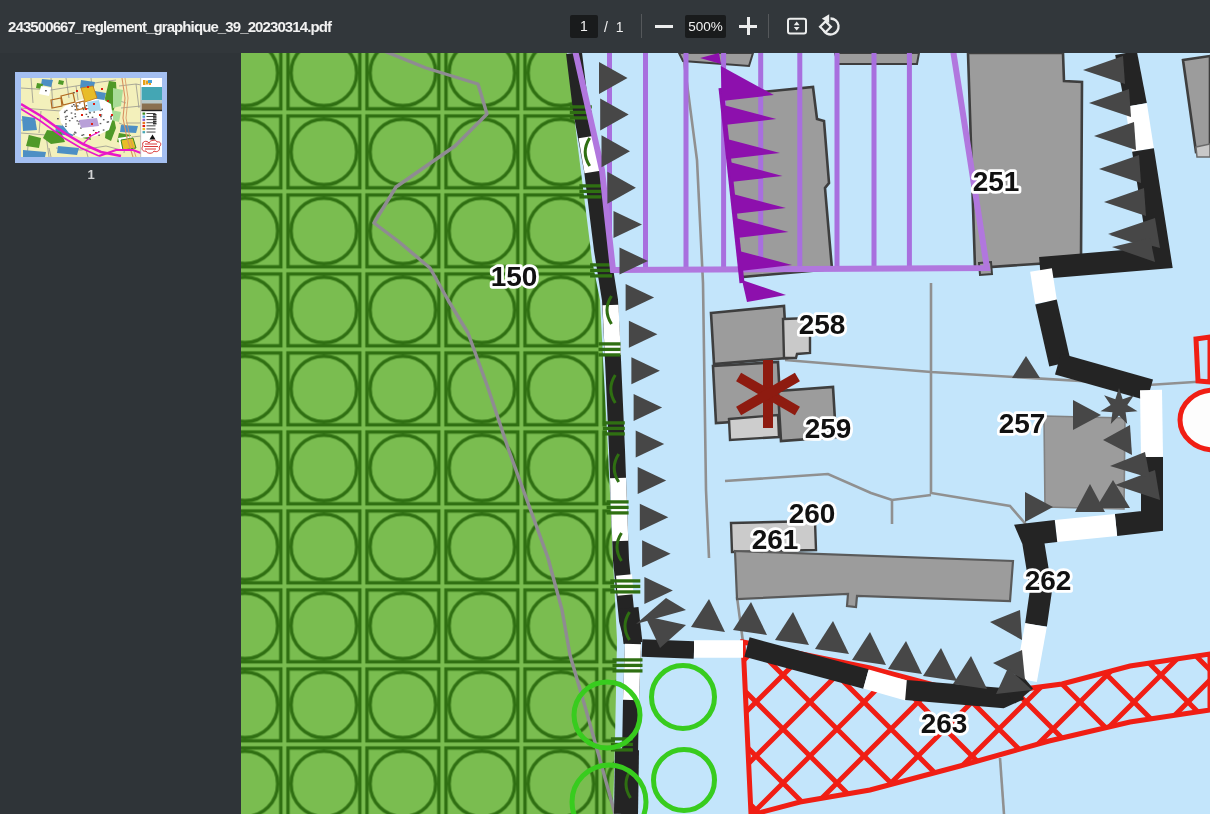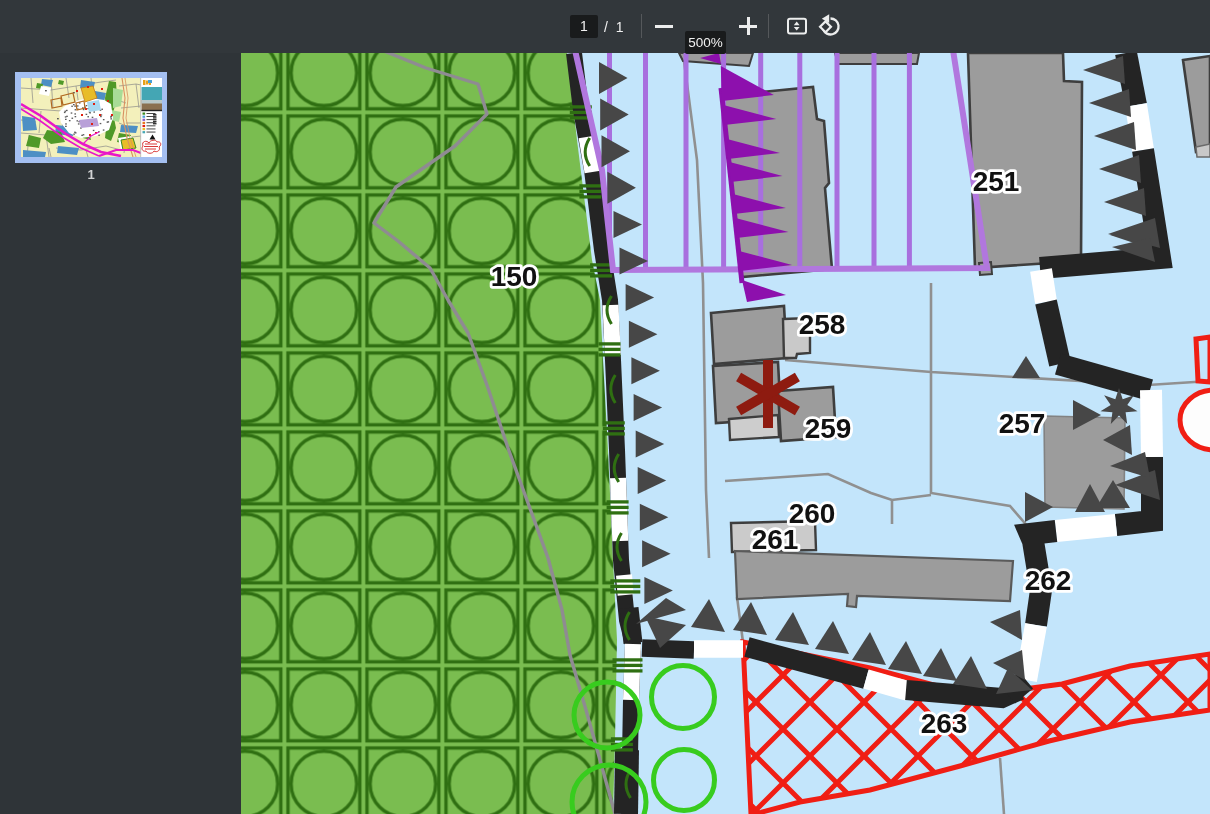--- a/index.html
+++ b/index.html
@@ -14,30 +14,31 @@
   #thumbborder{position:absolute;left:15px;top:19px;width:152px;height:91px;background:#a4bff1;}
   #thumb{position:absolute;left:21px;top:25px;width:141px;height:79px;}
   #thumblabel{position:absolute;left:15px;top:114px;width:152px;text-align:center;color:#d2d3d4;font-size:13px;font-weight:bold;}
   #main{position:absolute;left:241px;top:53px;width:969px;height:761px;}
 </style>
 </head>
 <body>
 
 <div id="toolbar">
 
+  <div id="fname">243500667_reglement_graphique_39_20230314.pdf</div>
 
   <div class="tbox" style="left:570px;width:28px;">1</div>
 
   <div class="ttext" style="left:604px;top:19px;">/&nbsp;&nbsp;1</div>
 
   <div class="tsep" style="left:641px;"></div>
 
   <div style="position:absolute;left:655px;top:25px;width:18px;height:2.5px;background:#eceded;"></div>
 
-  <div class="tbox" style="left:685px;width:41px;font-size:13.5px;margin-top:16px;">500%</div>
+  <div class="tbox" style="left:685px;width:41px;font-size:13.5px;">500%</div>
 
   <div style="position:absolute;left:739px;top:25px;width:18px;height:2.5px;background:#eceded;"></div>
   <div style="position:absolute;left:747px;top:17px;width:2.5px;height:18px;background:#eceded;"></div>
 
   <div class="tsep" style="left:768px;"></div>
 
   <svg style="position:absolute;left:787px;top:17px;" width="20" height="18" viewBox="0 0 20 18">
     <rect x="1" y="1.8" width="18" height="14.8" rx="2" fill="none" stroke="#eceded" stroke-width="2"></rect>
     <path d="M9.7 4.6 L12.6 8.2 L6.8 8.2 Z" fill="#eceded"></path>
     <path d="M9.7 13.6 L12.6 10 L6.8 10 Z" fill="#eceded"></path>

